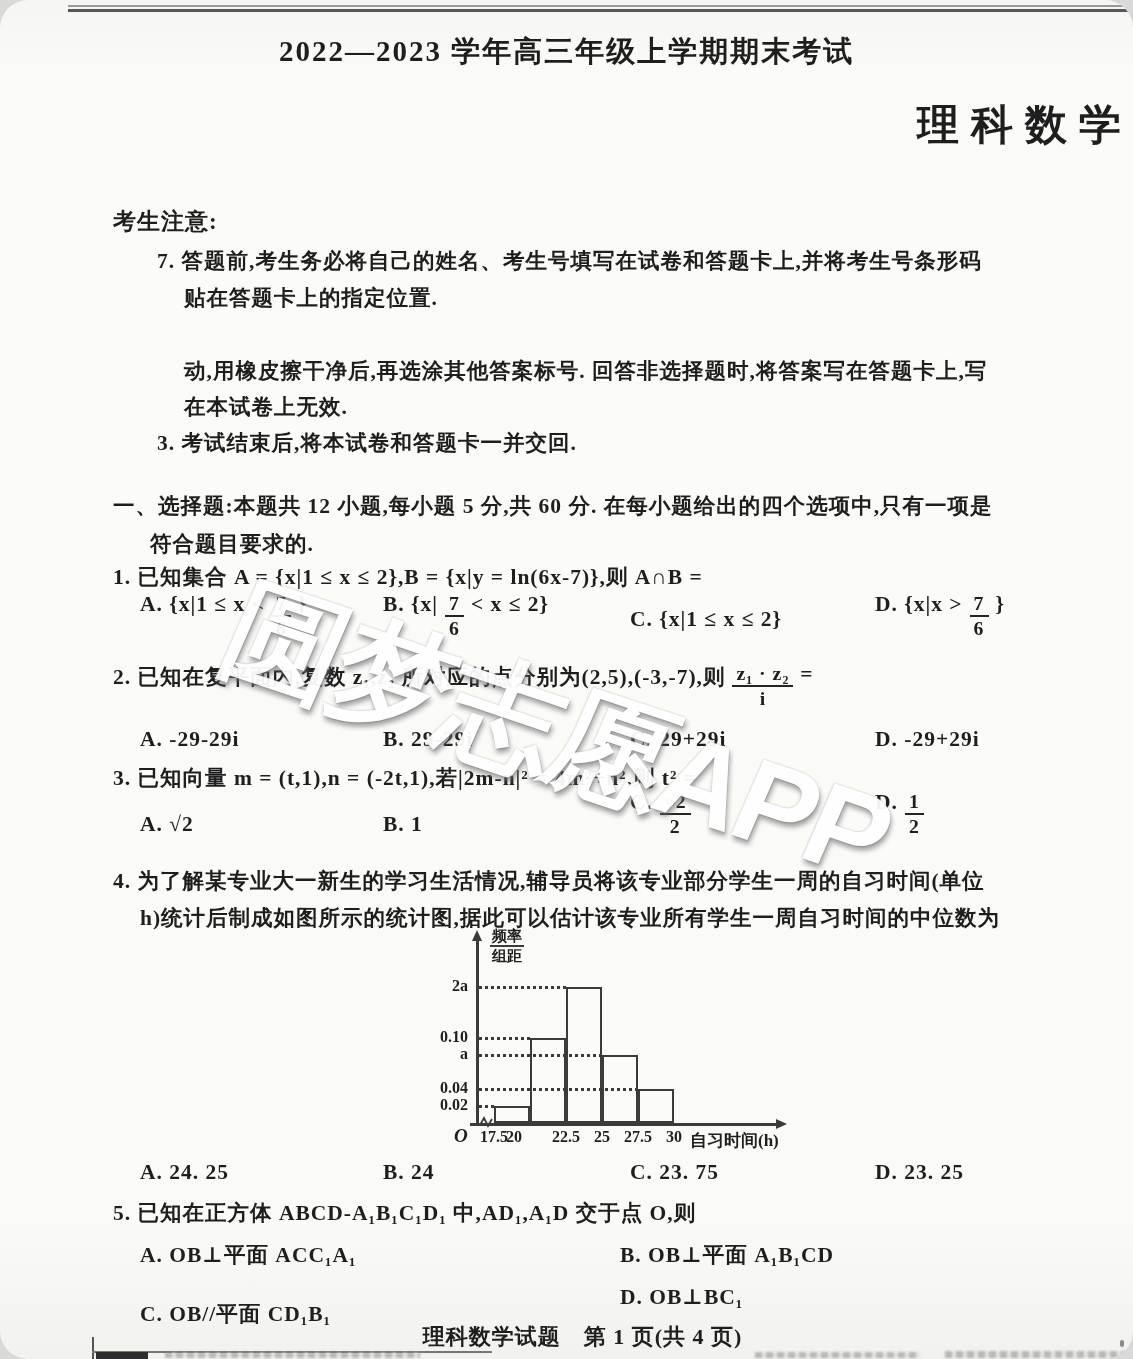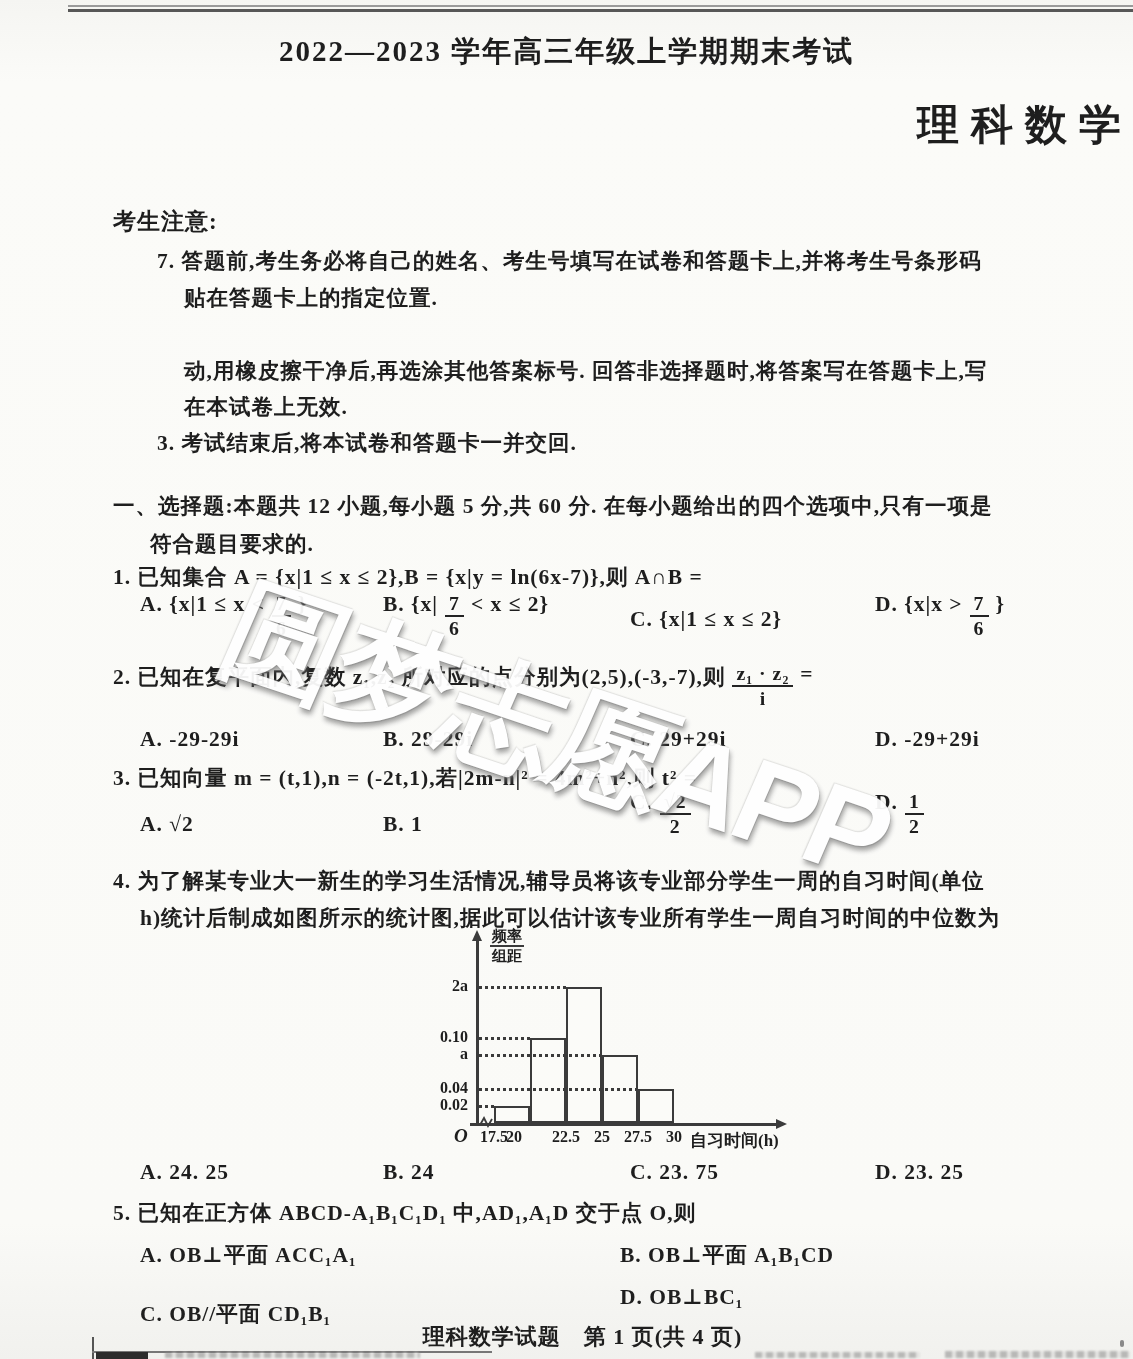--- a/index.html
+++ b/index.html
@@ -1,18 +1,18 @@
 <!DOCTYPE html>
 <html><head>
 <meta charset="utf-8">
 <style>
   html,body{margin:0;padding:0;background:#d9d9d9;}
   .page{position:relative;width:1133px;height:1359px;margin:0 auto;overflow:hidden;
         background:linear-gradient(180deg,#f5f5f2 0%,#fbfbf8 6%,#fafaf7 90%,#f1f1ee 100%);
-        font-family:"Liberation Serif","DejaVu Serif",serif;color:#1e1e1e;font-weight:700;}
+        font-family:"Liberation Serif","DejaVu Serif",serif;color:#1e1e1e;font-weight:700;border-radius:28px;}
   .abs{position:absolute;white-space:nowrap;}
   .rule-a{height:2px;background:#9a9a9a;}
   .rule-b{height:3px;background:#575757;}
   .title{width:100%;text-align:center;font-size:29px;letter-spacing:2px;}
   .subtitle{width:100%;text-align:right;font-size:42px;letter-spacing:12px;}
   .h-notice{font-size:23px;letter-spacing:1px;}
   .bl{font-size:21.5px;letter-spacing:1px;}
   .opt{display:inline-flex;align-items:flex-start;gap:4px;}
   .frac{display:inline-flex;flex-direction:column;align-items:center;line-height:1.15;font-size:0.92em;margin:0 3px;vertical-align:middle;}
   .frac .fnum{border-bottom:2px solid #242424;padding:0 4px;}

